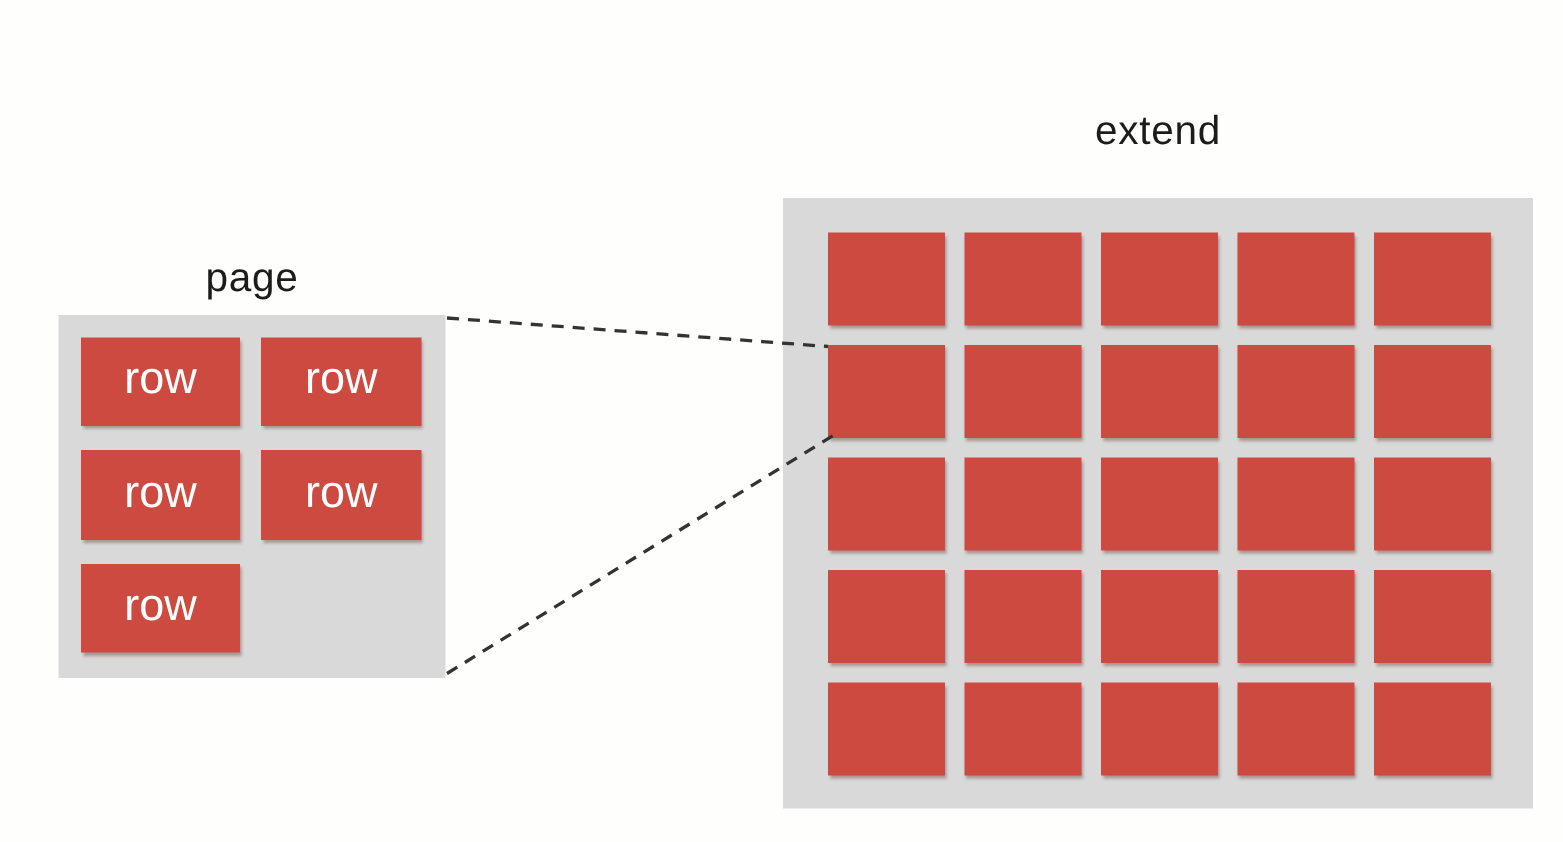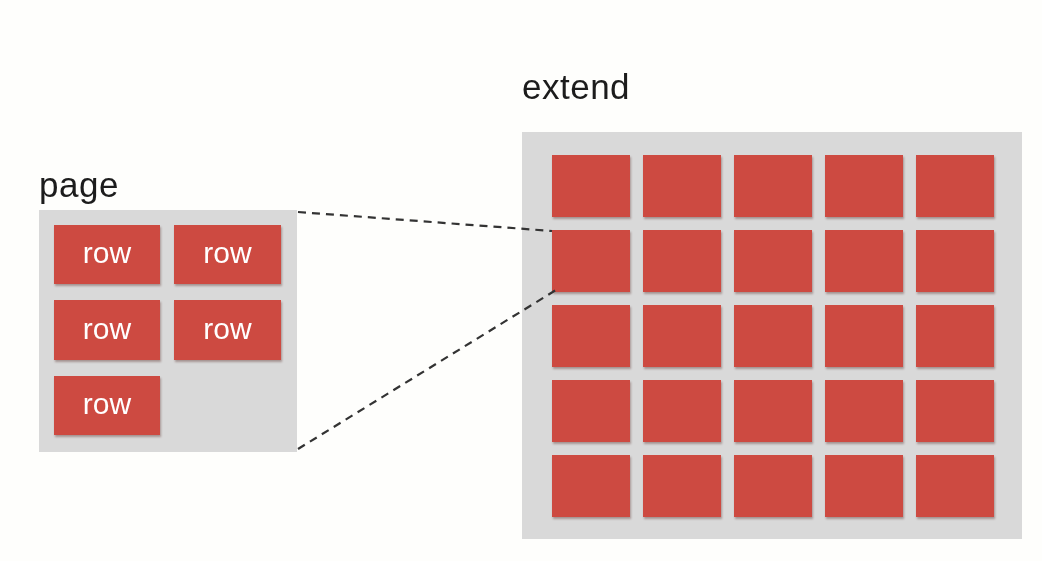--- a/index.html
+++ b/index.html
@@ -13,21 +13,22 @@
   * { margin: 0; padding: 0; box-sizing: border-box; }
   html, body { width: 1042px; height: 561px; }
   body {
     position: relative;
     background: var(--background);
     font-family: "Liberation Sans", "DejaVu Sans", sans-serif;
     overflow: hidden;
   }
   .diagram-label {
     position: absolute;
-    font-size: 35px;
+    text-align: center;
+    font-size: 27px;
     line-height: 42px;
     color: var(--label-text);
     letter-spacing: 0.5px;
   }
   #page-label { left: 39px; top: 164px; width: 258px; }
   #extend-label { left: 522px; top: 66px; width: 500px; }
 
   .panel {
     position: absolute;
     background: var(--panel-gray);

